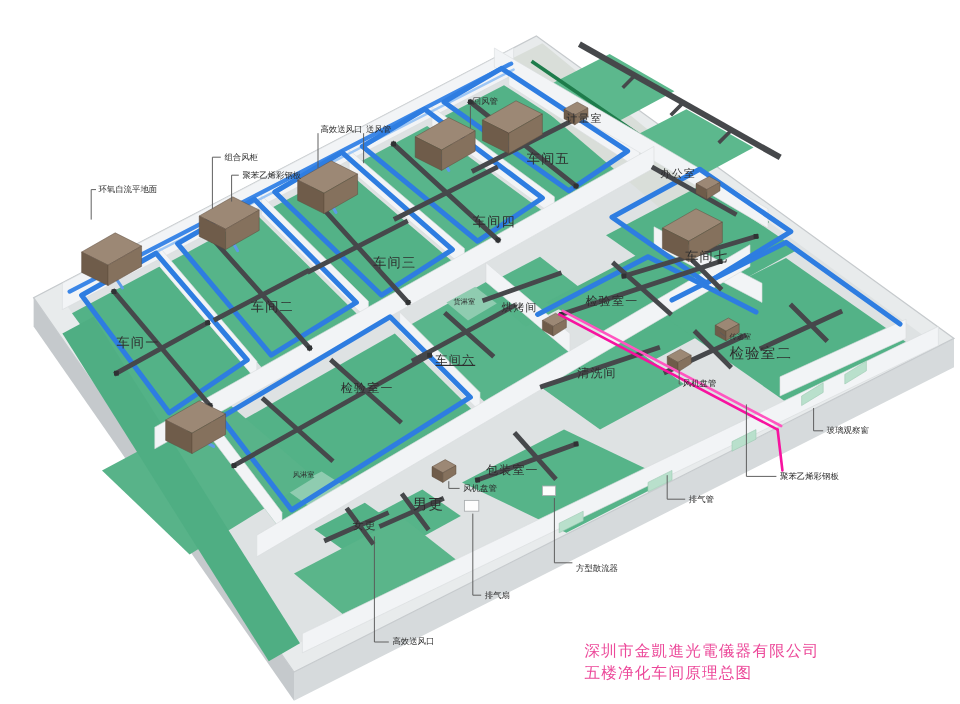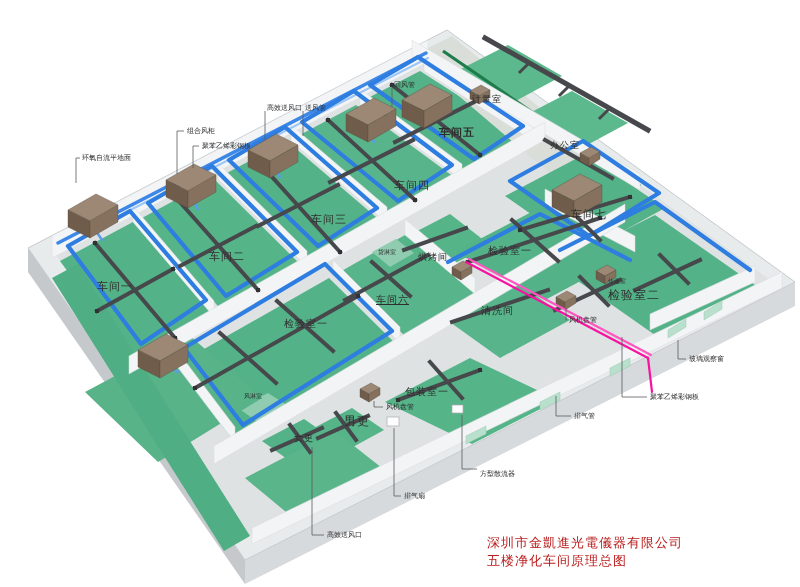--- a/index.html
+++ b/index.html
@@ -2,21 +2,21 @@
 <html><head>
 <meta charset="utf-8">
 <style>
   html,body{margin:0;padding:0;background:#fff;}
   #stage{position:relative;width:800px;height:587px;background:#ffffff;overflow:hidden;
          font-family:"Liberation Serif","DejaVu Serif",serif;}
   #scene{position:absolute;left:0;top:0;}
   #labels{position:absolute;left:0;top:0;width:800px;height:587px;pointer-events:none;}
   .lbl{position:absolute;color:#2e2e2e;white-space:nowrap;transform:translateY(-50%);
        letter-spacing:1px;text-align:right;}
-  .title-line{position:absolute;color:#b91c1c;font-size:13px;letter-spacing:1px;white-space:nowrap;}
+  .title-line{position:absolute;color:#ec4899;font-size:13px;letter-spacing:1px;white-space:nowrap;}
 </style>
 </head>
 <body>
 
 <div id="stage">
 
 <svg id="scene" width="800" height="587" viewBox="0 0 800 587">
 
   <g>
     <polygon points="28,248 245,560 245,584 28,272" fill="#c5c9cc"></polygon>
@@ -276,22 +276,22 @@
       <div class="lbl" style="left: 480px; top: 474px; font-size: 7px; letter-spacing: 0px;">方型散流器</div>
       <div class="lbl" style="left: 404px; top: 496px; font-size: 7px; letter-spacing: 0px;">排气扇</div>
       <div class="lbl" style="left: 327px; top: 535px; font-size: 7px; letter-spacing: 0px;">高效送风口</div>
       <div class="lbl" style="left: 608px; top: 281px; font-size: 6px; letter-spacing: 0px;">传递室</div>
       <div class="lbl" style="left: 378px; top: 252px; font-size: 6px; letter-spacing: 0px;">货淋室</div>
       <div class="lbl" style="left: 244px; top: 396px; font-size: 6px; letter-spacing: 0px;">风淋室</div>
       <div class="lbl" style="left: 97px; top: 286px; font-size: 11px;">车间一</div>
       <div class="lbl" style="left: 209px; top: 256px; font-size: 11px;">车间二</div>
       <div class="lbl" style="left: 311px; top: 219px; font-size: 11px;">车间三</div>
       <div class="lbl" style="left: 394px; top: 185px; font-size: 11px;">车间四</div>
-      <div class="lbl" style="left: 439px; top: 132px; font-size: 11px; font-weight: bold;">车间五</div>
-      <div class="lbl" style="left: 376px; top: 300px; font-size: 10px; text-decoration: underline;">车间六</div>
+      <div class="lbl" style="left: 439px; top: 132px; font-size: 11px;">车间五</div>
+      <div class="lbl" style="left: 363px; top: 300px; font-size: 10px; text-decoration: underline;">车间六</div>
       <div class="lbl" style="left: 571px; top: 214px; font-size: 11px;">车间七</div>
       <div class="lbl" style="left: 284px; top: 324px; font-size: 10px;">检验室一</div>
       <div class="lbl" style="left: 488px; top: 251px; font-size: 10px;">检验室一</div>
       <div class="lbl" style="left: 481px; top: 311px; font-size: 10px;">清洗间</div>
       <div class="lbl" style="left: 418px; top: 257px; font-size: 9px;">烘烤间</div>
       <div class="lbl" style="left: 405px; top: 392px; font-size: 10px;">包装室一</div>
       <div class="lbl" style="left: 608px; top: 295px; font-size: 12px;">检验室二</div>
       <div class="lbl" style="left: 550px; top: 145px; font-size: 9px;">办公室</div>
       <div class="lbl" style="left: 472px; top: 99px; font-size: 9px;">计量室</div>
       <div class="lbl" style="left: 294px; top: 438px; font-size: 9px;">女更</div>

